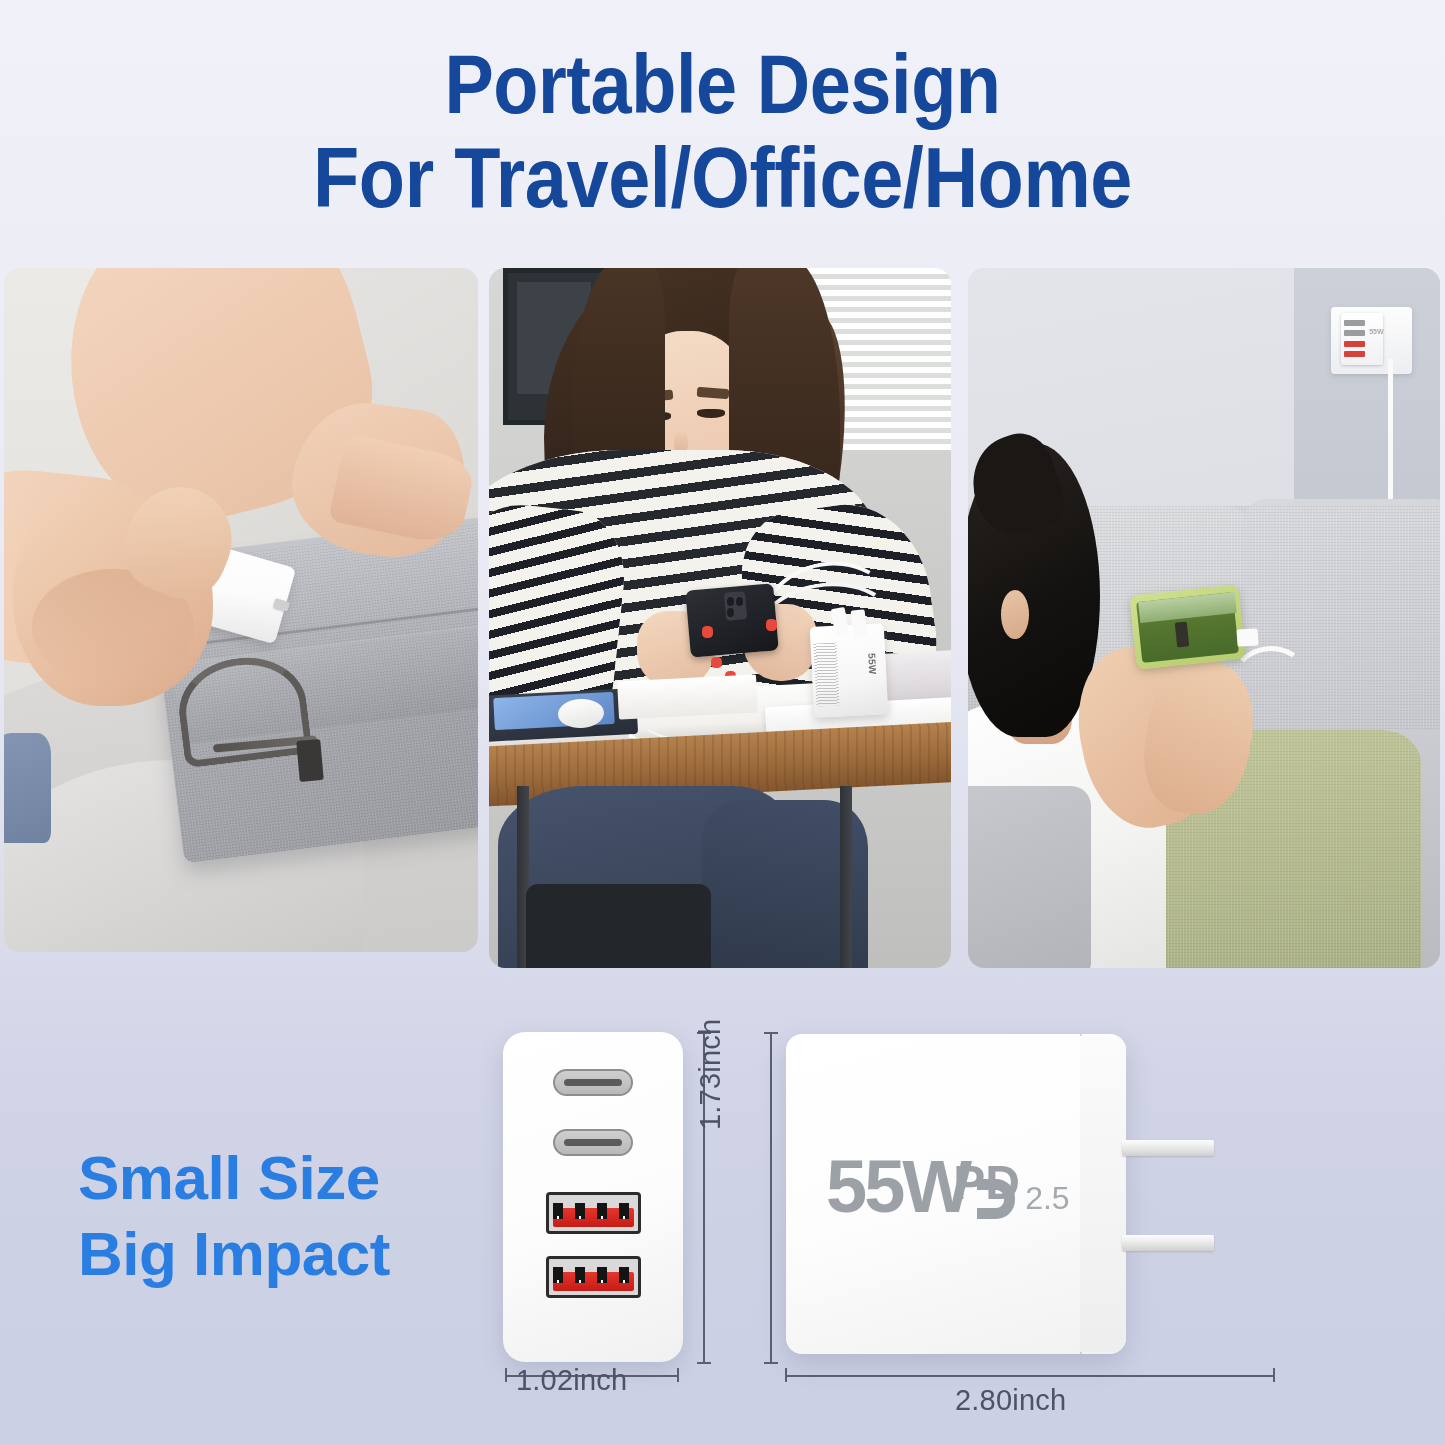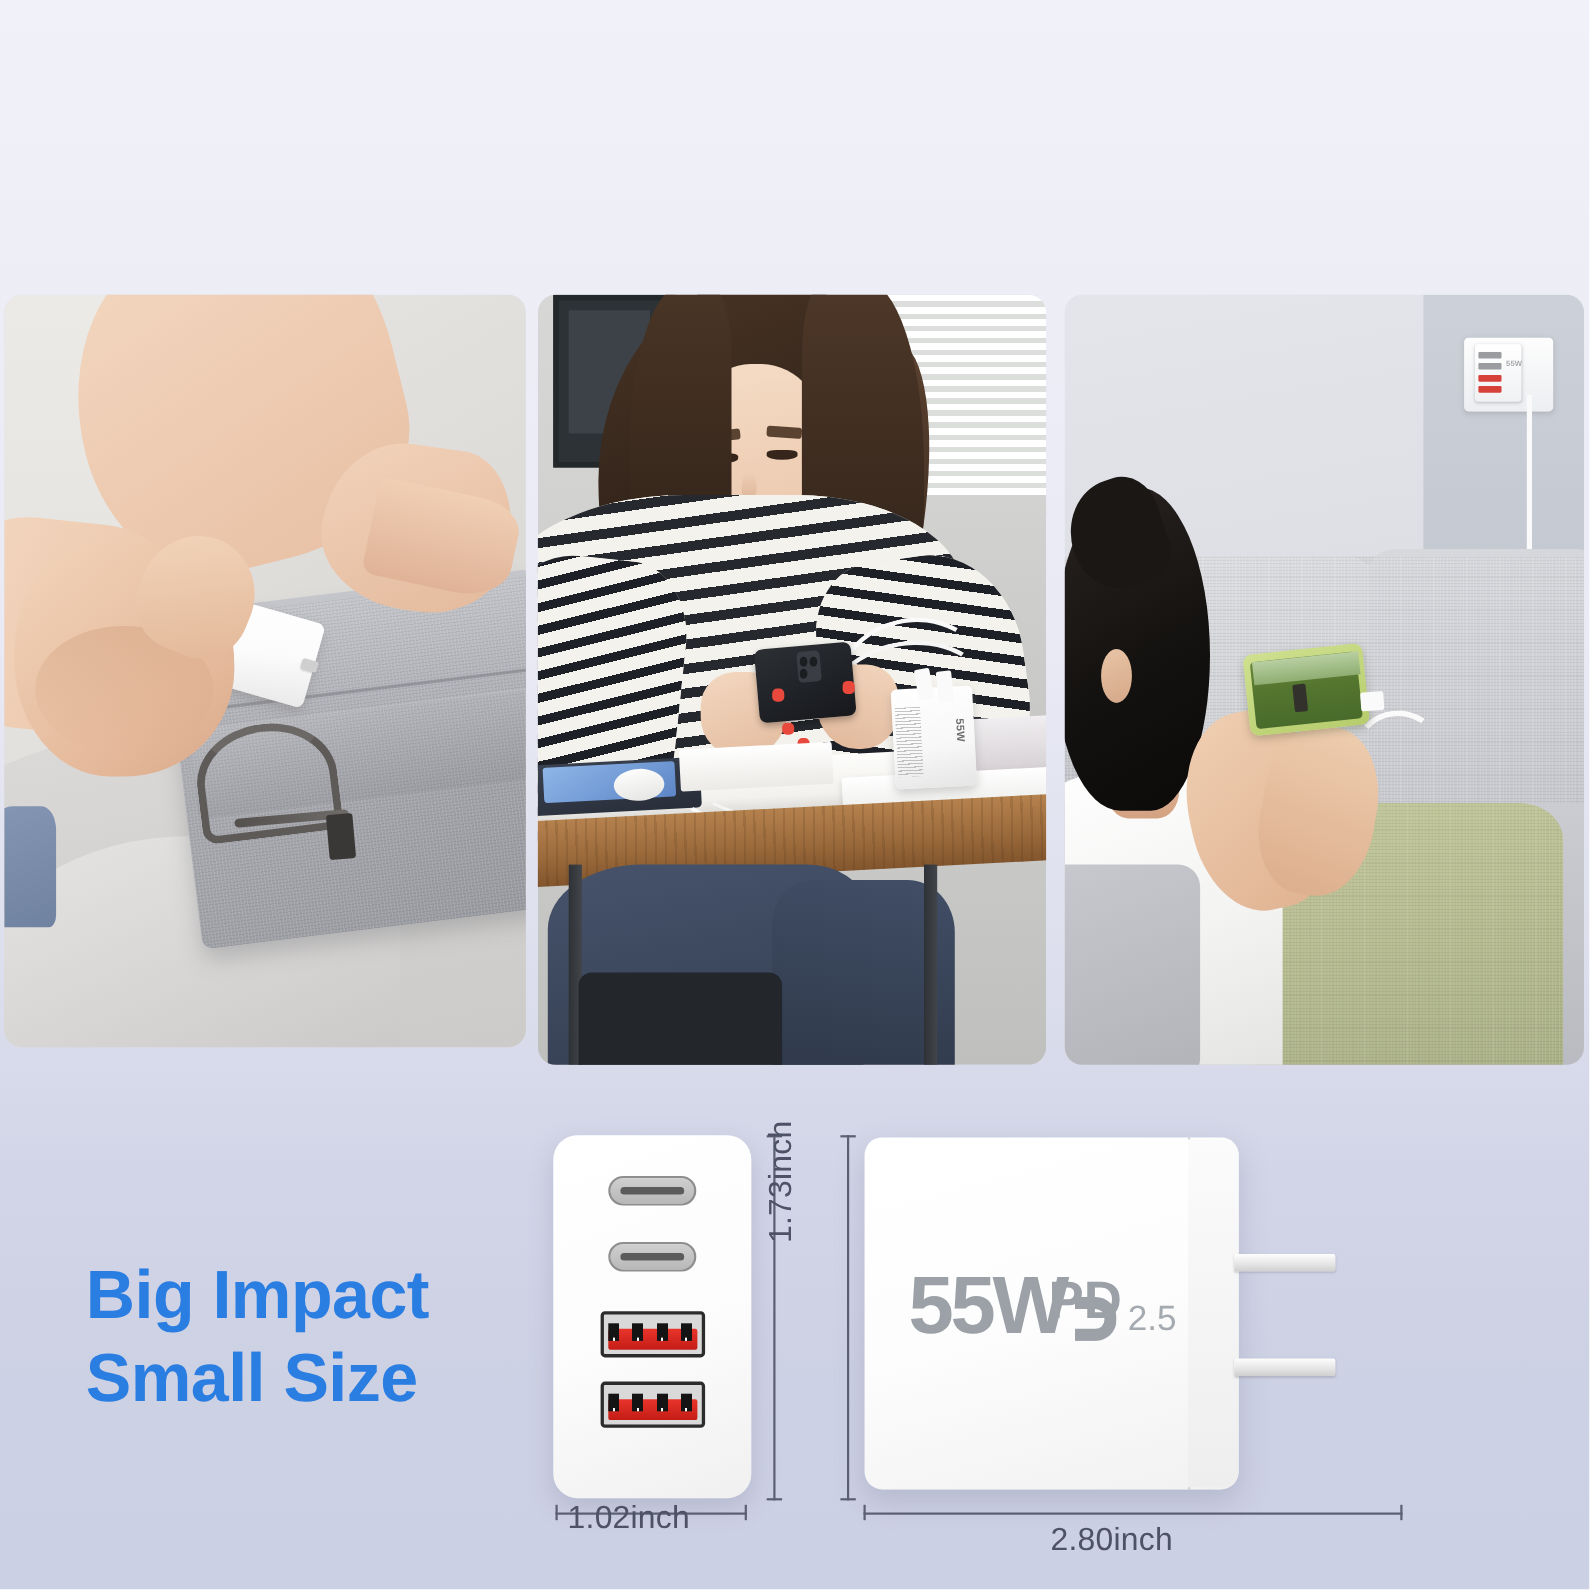--- a/index.html
+++ b/index.html
@@ -832,20 +832,24 @@
     left: 694px; top: 1130px;
     transform: rotate(-90deg);
     transform-origin: left top;
   }
 </style>
 </head>
 <body>
 
 <div id="page">
 
+  <div id="headline">
+    <span class="headline-line l1">Portable Design</span>
+    <span class="headline-line l2">For Travel/Office/Home</span>
+  </div>
 
   <div class="panel" id="panel-bag">
     <div class="ph bg-wall"></div>
     <div class="ph wall-panel"></div>
     <div class="ph wall-edge"></div>
     <div class="ph bed"></div>
     <div class="ph bed-fold"></div>
     <div class="ph jeans"></div>
     <div class="ph arm-upper"></div>
     <div class="ph bag-body"></div>
@@ -974,22 +978,22 @@
     <div class="ph arm2"></div>
     <div class="ph phone"></div>
     <div class="ph screen"></div>
     <div class="ph scr-sky"></div>
     <div class="ph scr-ch"></div>
     <div class="ph cplug"></div>
     <div class="ph armrest"></div>
   </div>
 
   <div id="tagline">
+    <span>Small Size</span>
     <span>Big Impact</span>
-    <span>Small Size</span>
   </div>
 
   <div id="unit-front">
     <div class="usbc" id="usbc-1"></div>
     <div class="usbc" id="usbc-2"></div>
     <div class="usba" id="usba-1">
       <div class="tongue"></div>
       <div class="pins"></div>
       <div class="dots"></div>
     </div>

